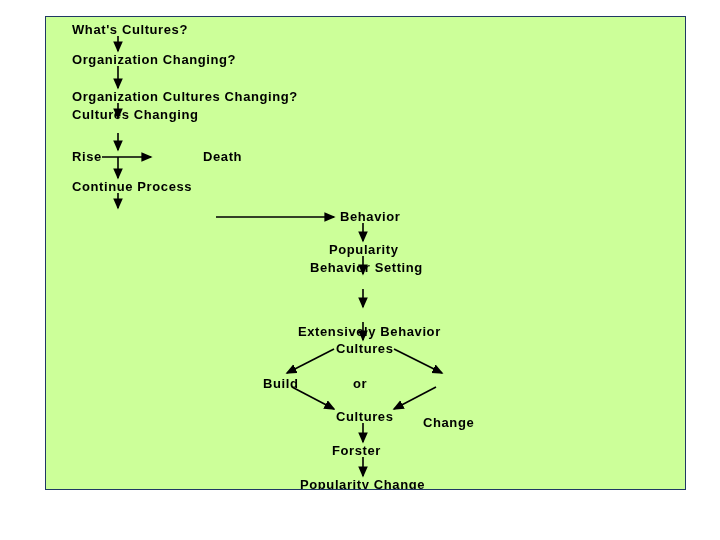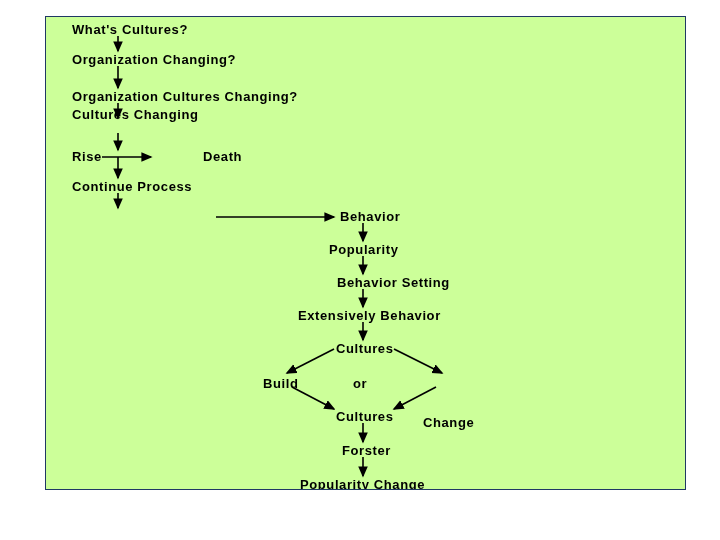--- a/index.html
+++ b/index.html
@@ -92,24 +92,24 @@
 
     <div class="node" style="left:26px;  top:6px;">What's  Cultures?</div>
     <div class="node" style="left:26px;  top:36px;">Organization  Changing?</div>
     <div class="node" style="left:26px;  top:73px;">Organization  Cultures  Changing?</div>
     <div class="node" style="left:26px;  top:91px;">Cultures  Changing</div>
     <div class="node" style="left:26px;  top:133px;">Rise</div>
     <div class="node" style="left:110px; top:133px;margin-left:47px;">Death</div>
     <div class="node" style="left:26px;  top:163px;">Continue  Process</div>
     <div class="node" style="left:294px; top:193px;">Behavior</div>
     <div class="node" style="left:283px; top:226px;">Popularity</div>
-    <div class="node" style="left:264px; top:259px;margin-left:27px;">Behavior  Setting</div>
-    <div class="node" style="left:252px; top:292px;">Extensively  Behavior</div>
+    <div class="node" style="left:264px; top:244px;">Behavior  Setting</div>
+    <div class="node" style="left:252px; top:308px;">Extensively  Behavior</div>
     <div class="node" style="left:290px; top:325px;">Cultures</div>
     <div class="node" style="left:217px; top:360px;">Build</div>
     <div class="node" style="left:307px; top:360px;">or</div>
     <div class="node" style="left:377px; top:360px;margin-top:39px;">Change</div>
     <div class="node" style="left:290px; top:393px;">Cultures</div>
-    <div class="node" style="left:296px; top:427px;">Forster</div>
+    <div class="node" style="left:286px; top:427px;">Forster</div>
     <div class="node" style="left:254px; top:461px;">Popularity  Change</div>
 
   </div>
 </div>
 
 </body></html>

